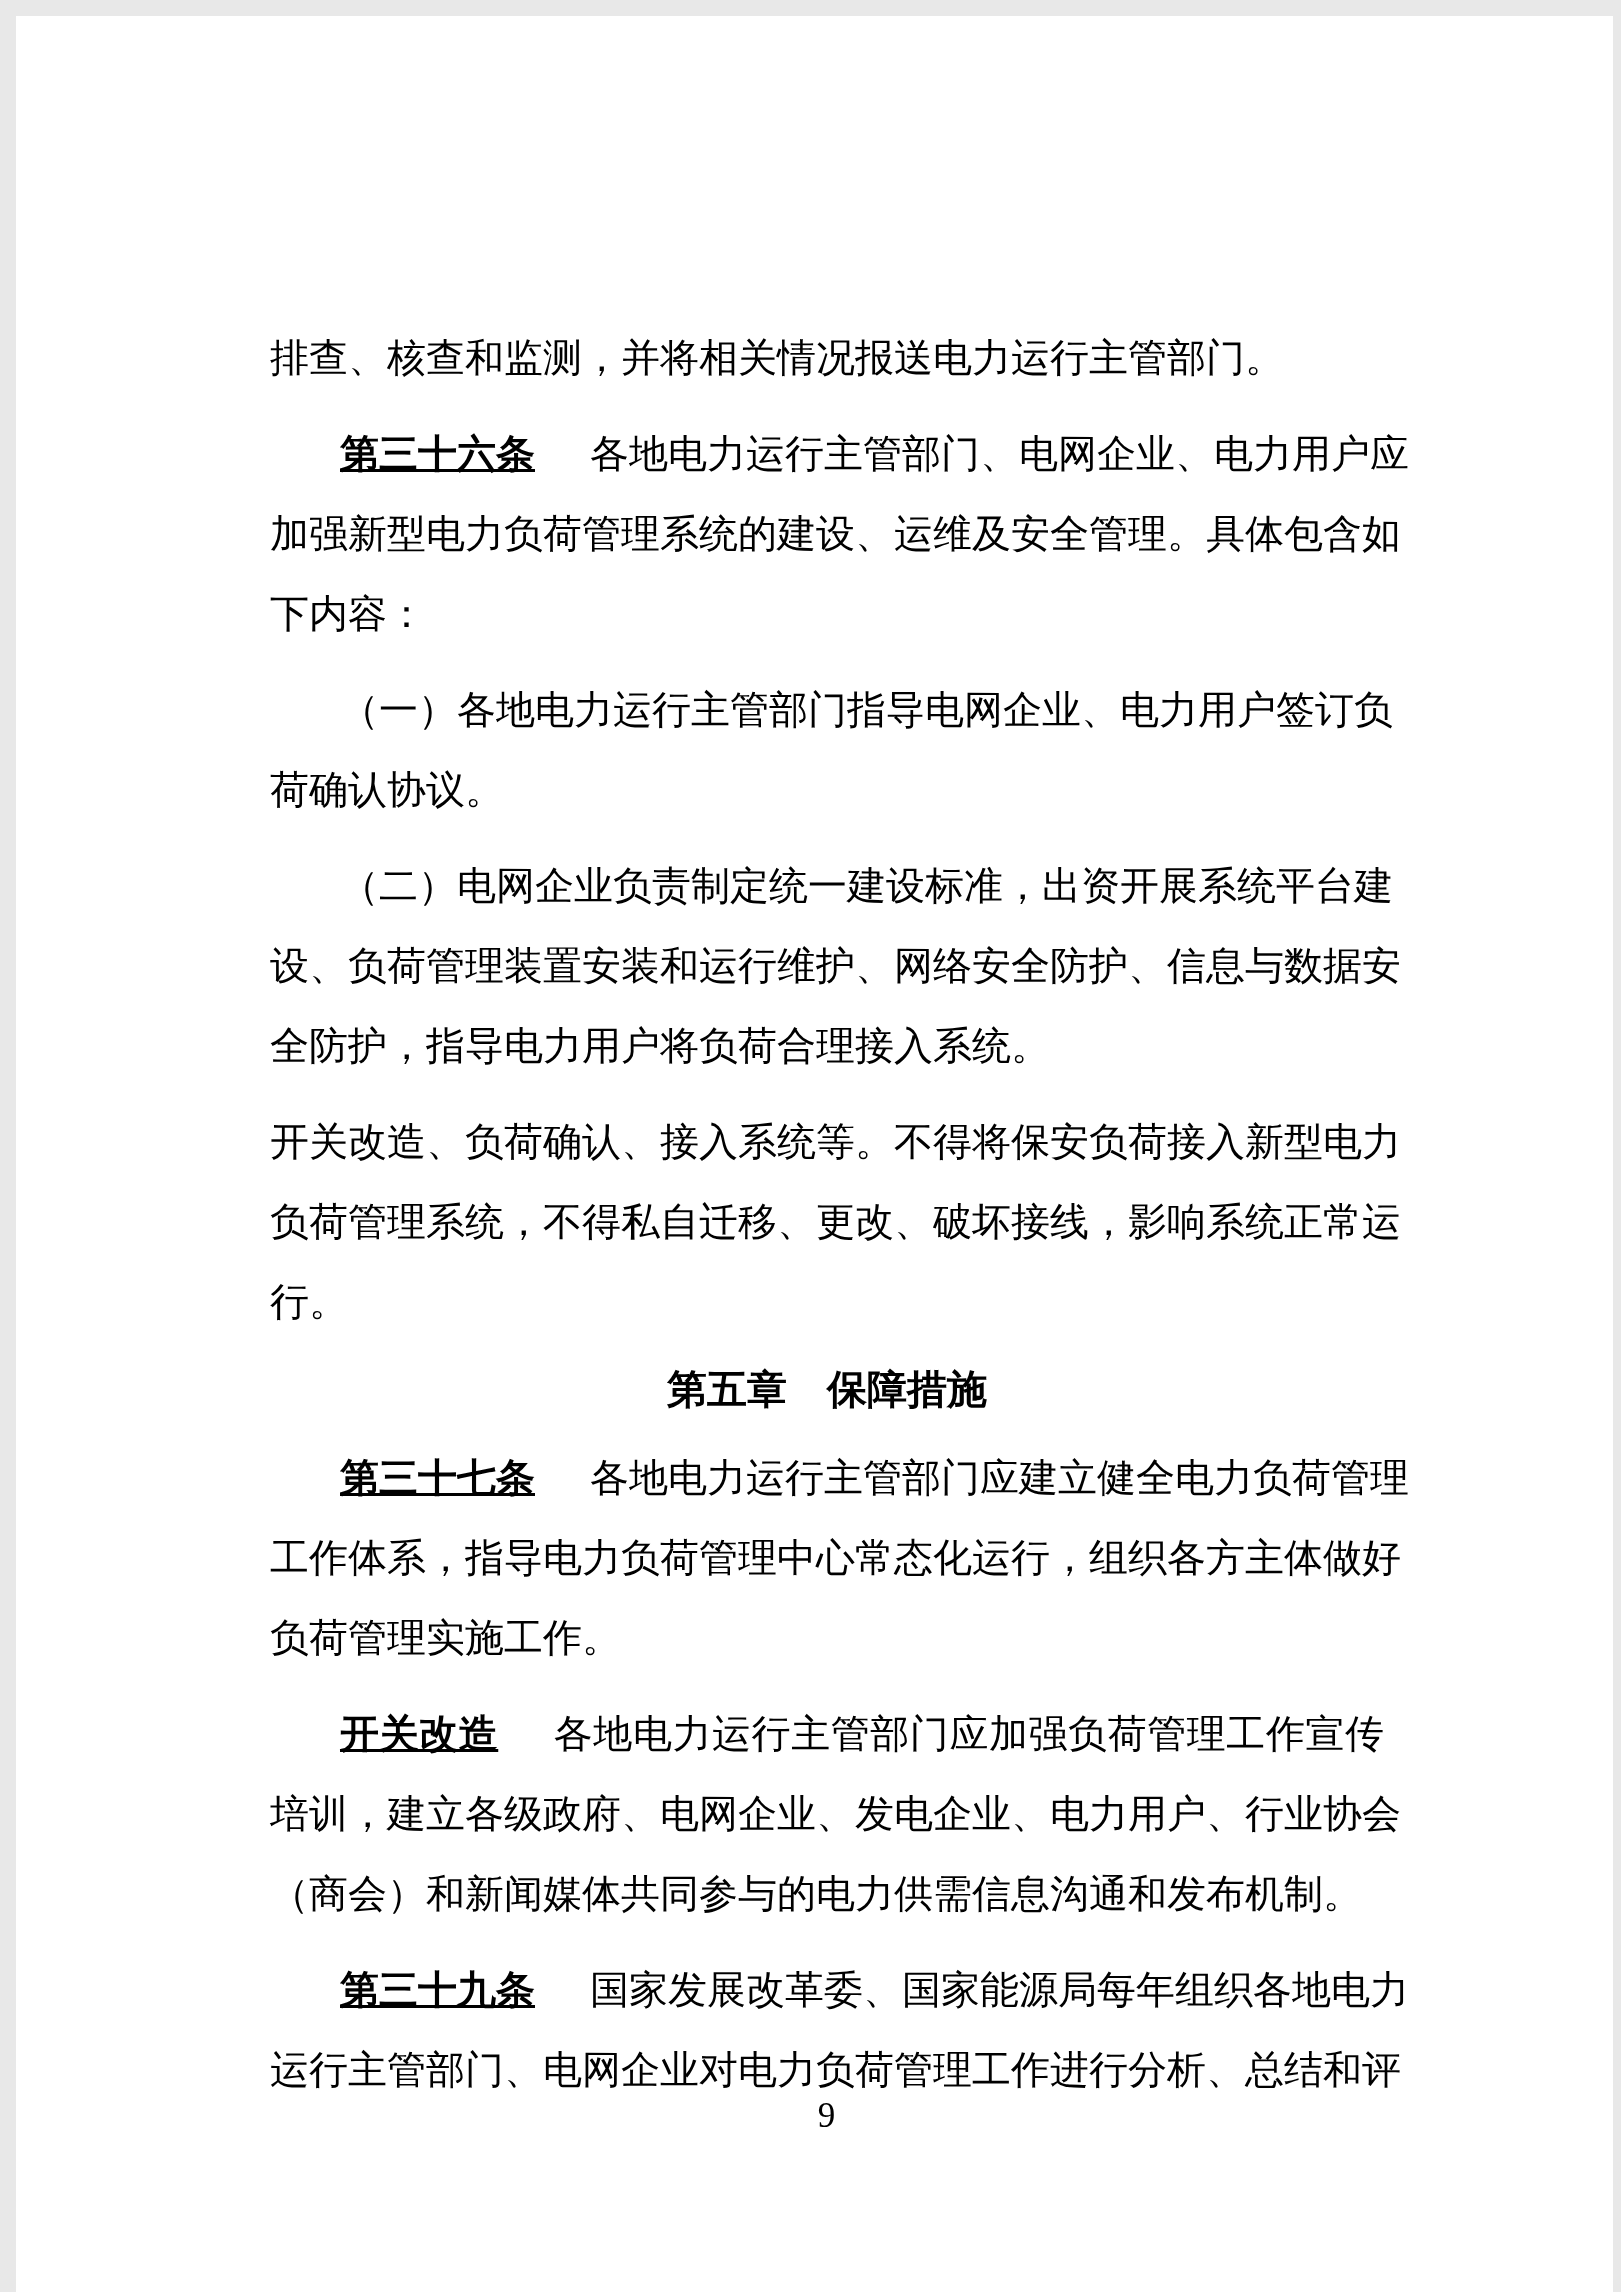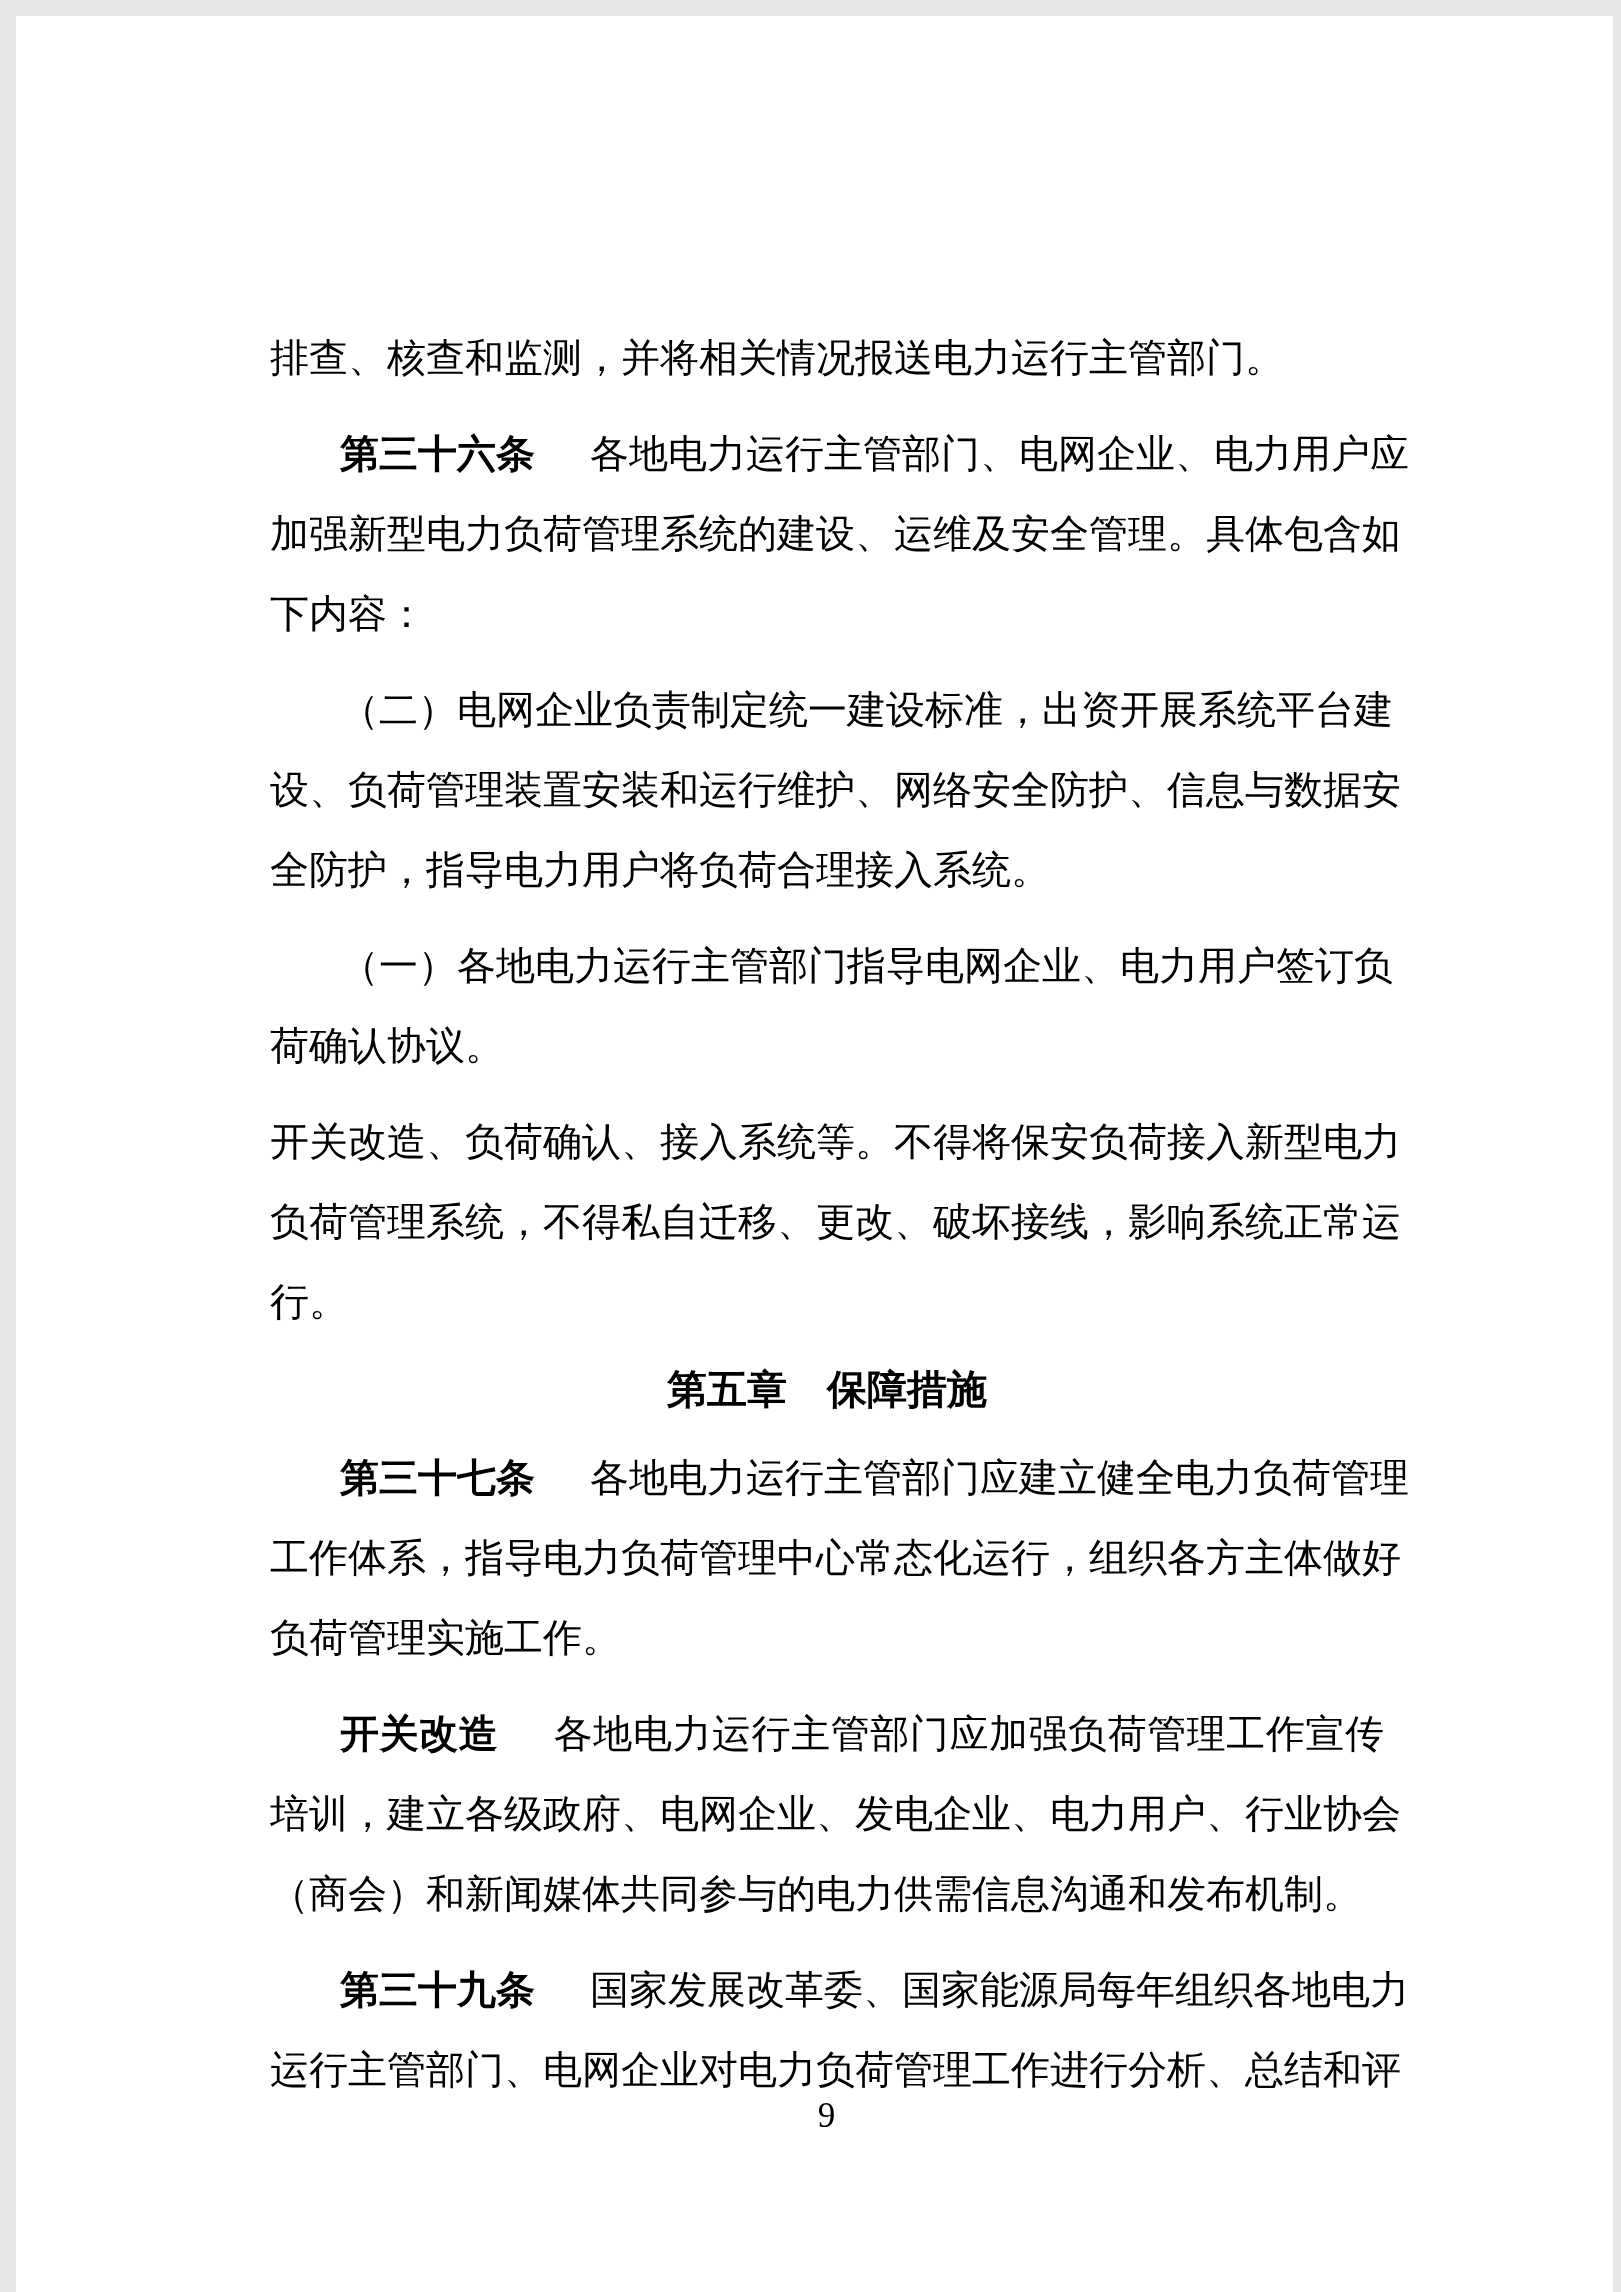--- a/index.html
+++ b/index.html
@@ -41,21 +41,21 @@
   
   .line.last {
     text-align: left;
     text-align-last: left;
   }
 
   
   .line.indent { padding-left: 78px; }
 
   
-  .lead { font-weight: bold; }
+  .lead { font-weight: bold; text-decoration: underline; }
 
   .heading {
     height: 80px;
     line-height: 80px;
     text-align: center;
     font-weight: bold;
     font-size: 40px;
     white-space: nowrap;
   }
 
@@ -81,28 +81,28 @@
       <div class="line last"><span>排查、核查和监测，并将相关情况报送电力运行主管部门。</span></div>
     </section>
 
     <section class="paragraph">
       <div class="line fill indent"><span class="lead">第三十六条</span><span>　各地电力运行主管部门、电网企业、电力用户应</span></div>
       <div class="line fill"><span>加强新型电力负荷管理系统的建设、运维及安全管理。具体包含如</span></div>
       <div class="line last"><span>下内容：</span></div>
     </section>
 
     <section class="paragraph">
+      <div class="line fill indent"><span>（一）各地电力运行主管部门指导电网企业、电力用户签订负</span></div>
+      <div class="line last"><span>荷确认协议。</span></div>
+    </section>
+
+    <section class="paragraph">
       <div class="line fill indent"><span>（二）电网企业负责制定统一建设标准，出资开展系统平台建</span></div>
       <div class="line fill"><span>设、负荷管理装置安装和运行维护、网络安全防护、信息与数据安</span></div>
       <div class="line last"><span>全防护，指导电力用户将负荷合理接入系统。</span></div>
-    </section>
-
-    <section class="paragraph">
-      <div class="line fill indent"><span>（一）各地电力运行主管部门指导电网企业、电力用户签订负</span></div>
-      <div class="line last"><span>荷确认协议。</span></div>
     </section>
 
     <section class="paragraph">
       <div class="line fill"><span>开关改造、负荷确认、接入系统等。不得将保安负荷接入新型电力</span></div>
       <div class="line fill"><span>负荷管理系统，不得私自迁移、更改、破坏接线，影响系统正常运</span></div>
       <div class="line last"><span>行。</span></div>
     </section>
 
     <div class="heading">第五章　保障措施</div>
 

